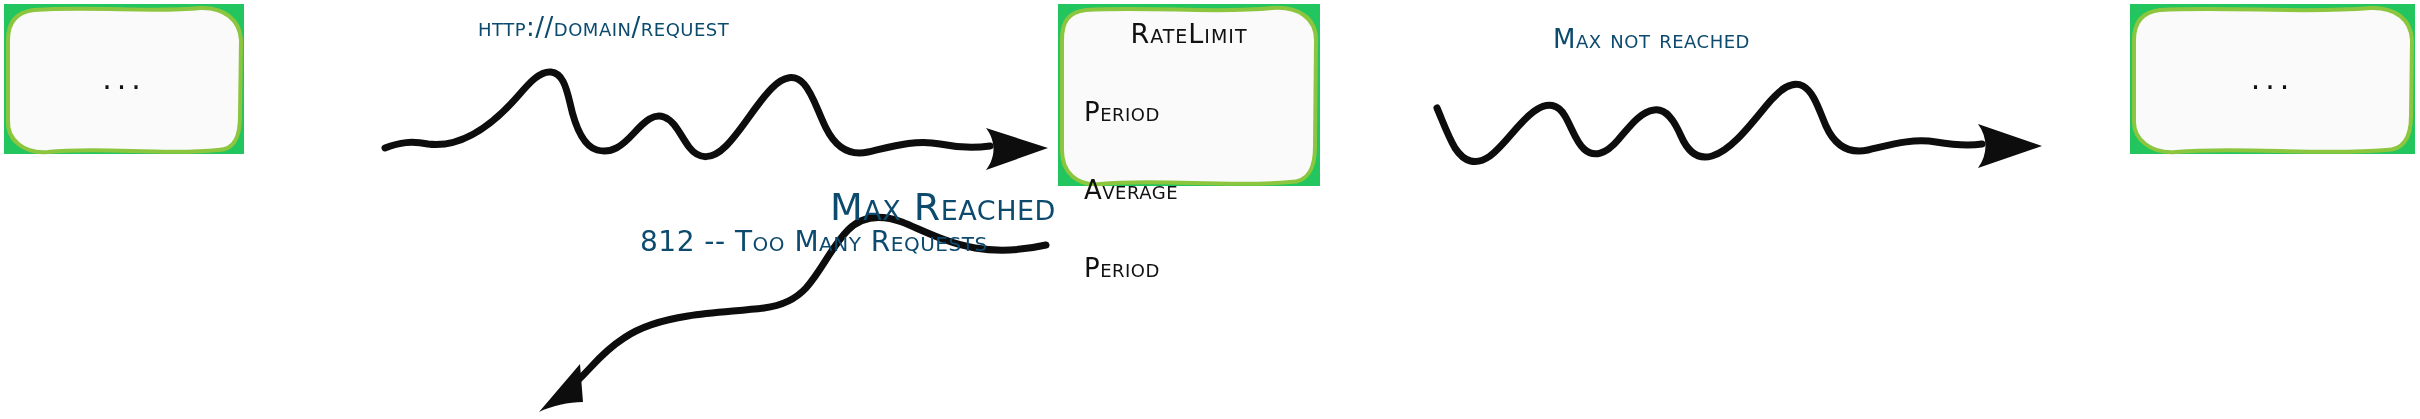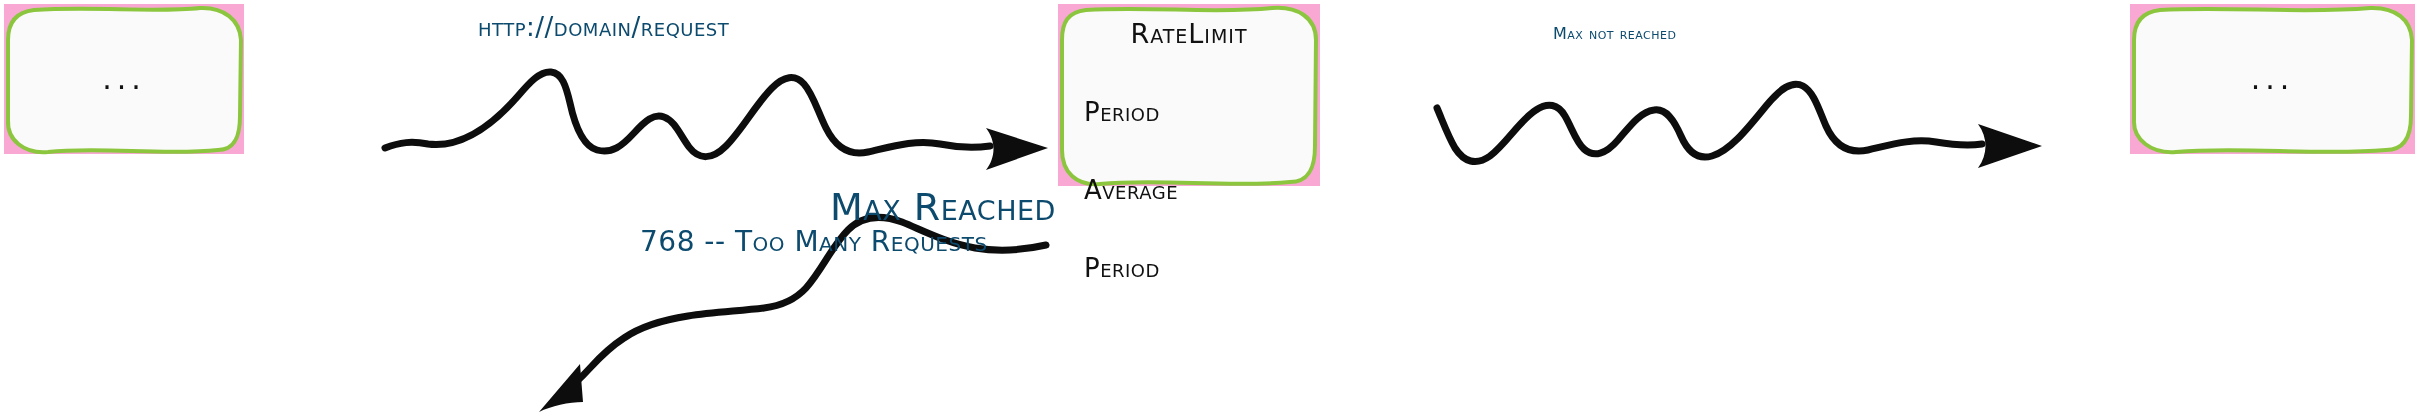--- a/index.html
+++ b/index.html
@@ -13,21 +13,21 @@
   #canvas {
     position: relative;
     width: 2420px;
     height: 419px;
     background: #ffffff;
     overflow: hidden;
   }
   
   .node-box {
     position: absolute;
-    background: #f9a8d4;
+    background: #22c55e;
     box-sizing: border-box;
   }
   .node-box .box-svg {
     position: absolute;
     inset: 0;
     width: 100%;
     height: 100%;
     overflow: visible;
   }
   .ellipsis {
@@ -73,21 +73,21 @@
   
   .edge-label {
     position: absolute;
     font-family: "DejaVu Sans", sans-serif;
     font-variant: small-caps;
     color: #0c4a6e;
     white-space: nowrap;
     line-height: 1;
   }
   #label-request  { left: 478px;  top: 14px;  font-size: 26px; letter-spacing: 0.5px; }
-  #label-maxnot   { left: 1553px; top: 26px;  font-size: 16px; letter-spacing: 0.5px; }
+  #label-maxnot   { left: 1553px; top: 26px;  font-size: 26px; letter-spacing: 0.5px; }
   #label-maxreach { left: 830px;  top: 188px; font-size: 38px; letter-spacing: 0.5px; }
   #label-429      { left: 640px;  top: 228px; font-size: 28px; letter-spacing: 0.5px; }
 
   
   #arrows {
     position: absolute;
     left: 0;
     top: 0;
     width: 2420px;
     height: 419px;
@@ -197,15 +197,15 @@
       <path class="arrow-head" d="M 539 412 L 580 364 L 583 402 C 569 402, 551 406, 539 412 Z"></path>
     </g>
   </svg>
 
   <div class="edge-label" id="label-request">http://domain/request</div>
 
   <div class="edge-label" id="label-maxnot">Max not reached</div>
 
   <div class="edge-label" id="label-maxreach">Max Reached</div>
 
-  <div class="edge-label" id="label-429">768 -- Too Many Requests</div>
+  <div class="edge-label" id="label-429">812 -- Too Many Requests</div>
 
 </div>
 
 </body></html>

